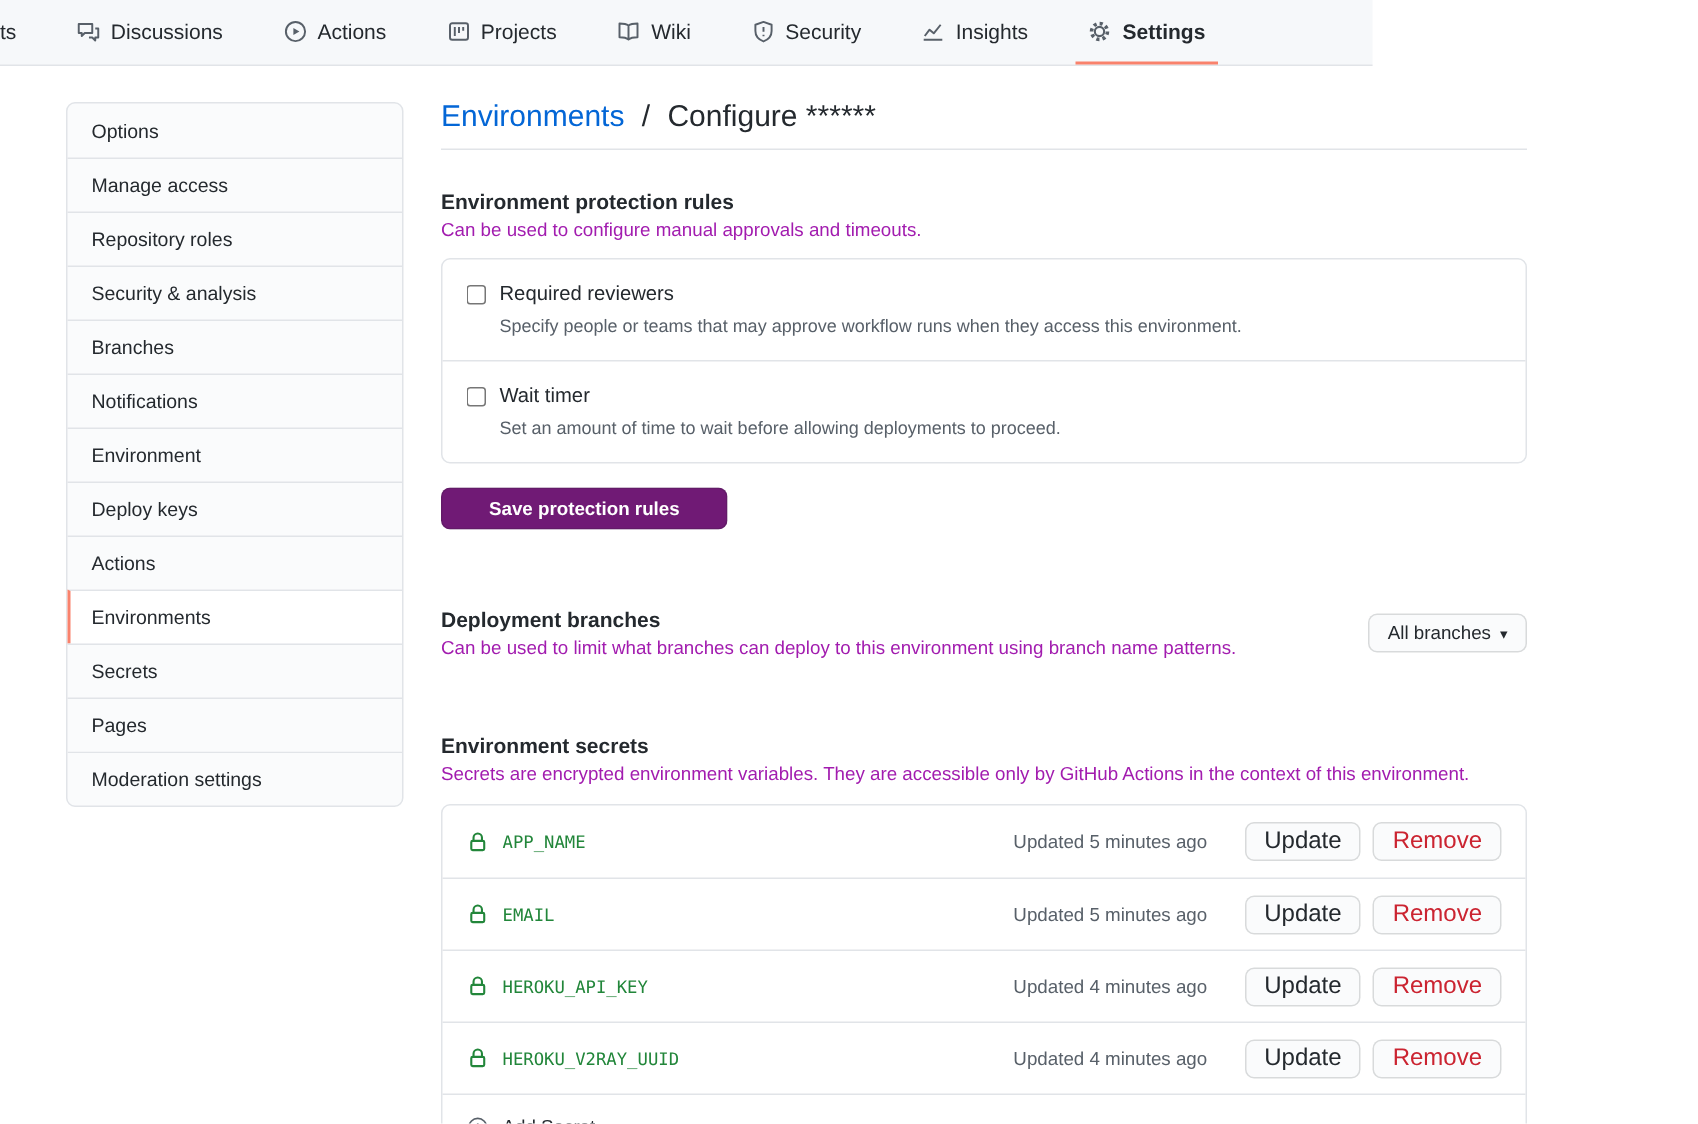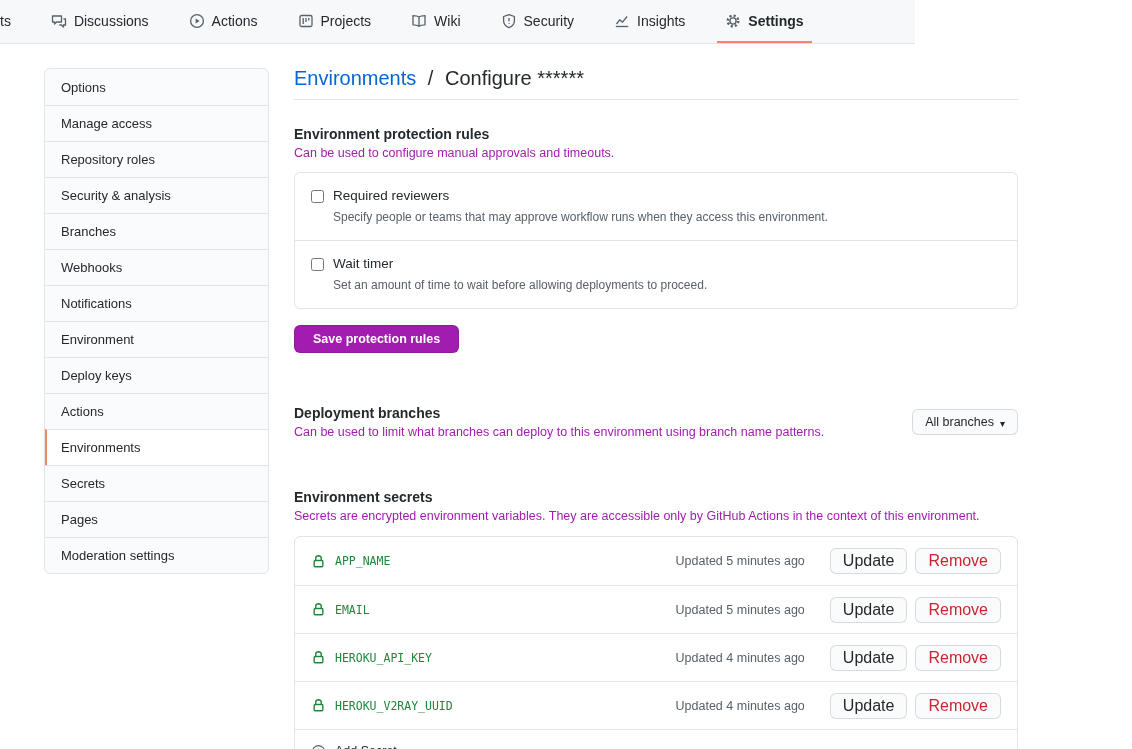--- a/index.html
+++ b/index.html
@@ -42,22 +42,22 @@
   .rule-row + .rule-row { border-top:1px solid #e1e4e8; }
   .rule-top { display:flex; align-items:center; gap:9px; }
   .rule-top input { width:13px; height:13px; }
   .rule-label { font-size:13.5px; font-weight:500; line-height:20px; }
   .rule-desc { font-size:12px; color:#586069; line-height:18px; margin:2px 0 0 22px; }
 
   .btn { display:inline-flex; align-items:center; border-radius:6px;
     border:1px solid rgba(27,31,35,0.15); background:#fafbfc;
     font-family:"Liberation Sans", sans-serif; font-size:12.5px; font-weight:500;
     color:#24292e; cursor:pointer; }
-  .btn-primary { margin-top:16px; background:#a21caf; border-color:rgba(27,31,35,0.15);
-    color:#fff; font-weight:600; padding:6px 18px; font-size:12.5px; }
+  .btn-primary { margin-top:16px; background:#701a75; border-color:rgba(27,31,35,0.15);
+    color:#fff; font-weight:600; padding:6px 31px; font-size:12.5px; }
 
   .deploy-section { margin-top:50px; display:flex; align-items:center; justify-content:space-between; }
   .dropdown-btn { padding:5px 12px; gap:6px;align-items:flex-end; }
   .dropdown-btn .caret { font-size:10px; line-height:1; color:#24292e; }
 
   .secrets-section { margin-top:46px; }
   .secrets-box { margin-top:11px; border:1px solid #e1e4e8; border-radius:6px; background:#fff; }
   .secret-row { min-height:48px; display:flex; align-items:center; padding:0 16px; }
   .secret-row + .secret-row, .add-row { border-top:1px solid #e1e4e8; }
   .secret-name { display:flex; align-items:center; gap:9px; color:#22863a;
@@ -141,21 +141,20 @@
       <span>Settings</span>
     </div>
   </nav>
 
   <div class="sidebar">
     <div class="side-item">Options</div>
     <div class="side-item">Manage access</div>
     <div class="side-item">Repository roles</div>
     <div class="side-item">Security &amp; analysis</div>
     <div class="side-item">Branches</div>
-    <div class="side-item">Webhooks</div>
     <div class="side-item">Notifications</div>
     <div class="side-item">Environment</div>
     <div class="side-item">Deploy keys</div>
     <div class="side-item">Actions</div>
     <div class="side-item active">Environments</div>
     <div class="side-item">Secrets</div>
     <div class="side-item">Pages</div>
     <div class="side-item">Moderation settings</div>
   </div>
 

